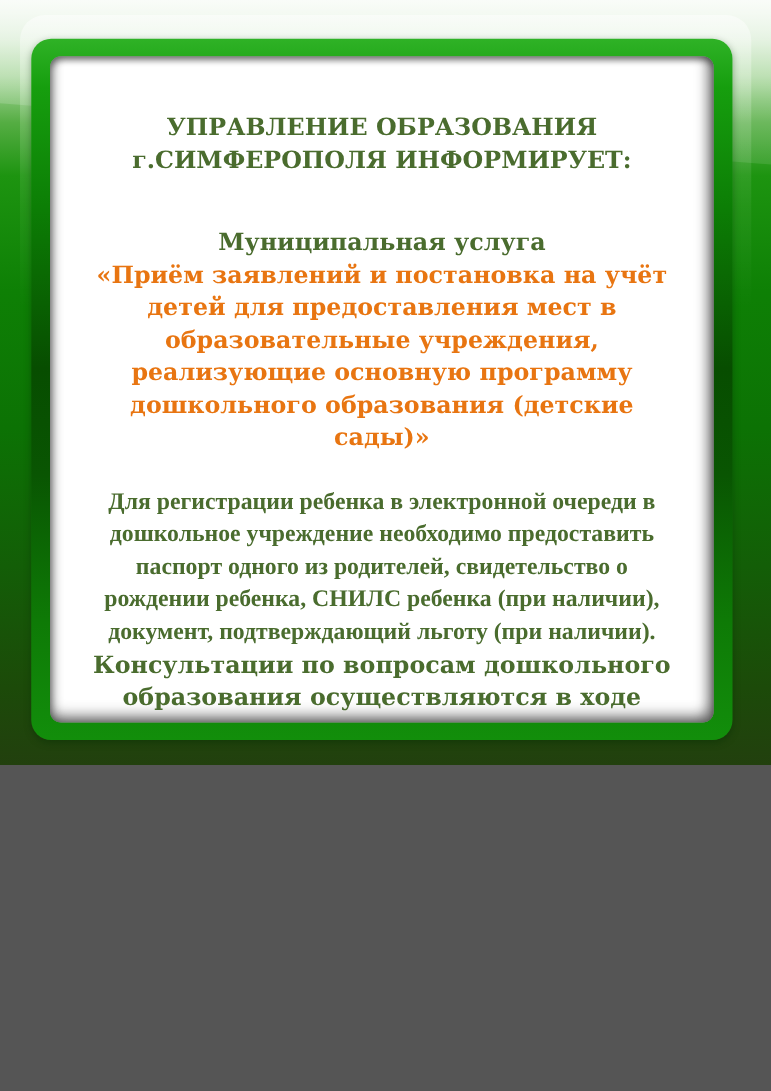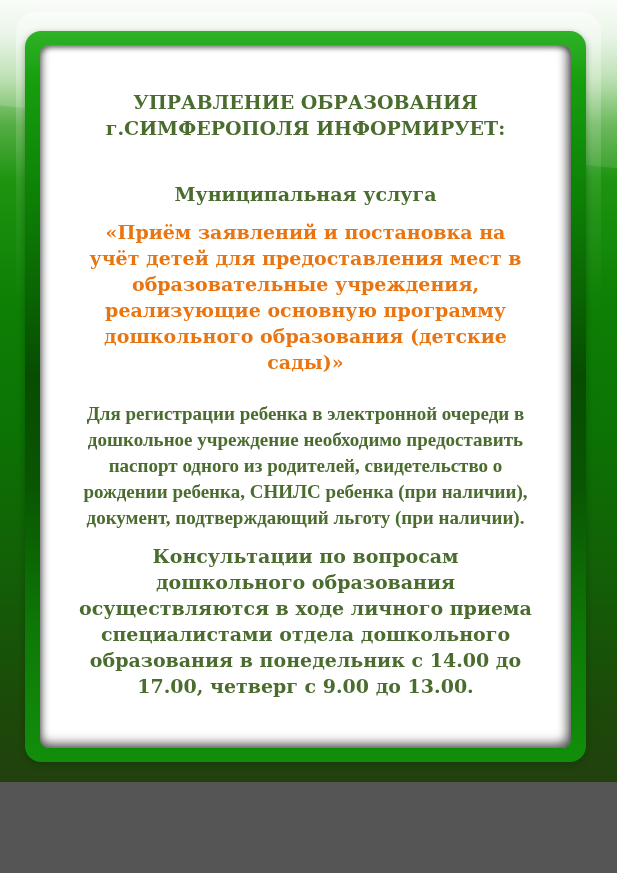--- a/index.html
+++ b/index.html
@@ -1,18 +1,18 @@
 <!DOCTYPE html>
 <html><head>
 <meta charset="utf-8">
 <style>
   html,body{margin:0;padding:0;background:#555;}
   .stage{
     position:relative;
-    width:617px;height:782px;
+    width:617px;height:612px;
     margin:0 auto;
     overflow:hidden;
     font-family:"DejaVu Serif","Liberation Serif",serif;
     
     background:linear-gradient(180deg,
       #f1f8ef 0%,
       #d7ecd2 5%,
       #a9d79d 10%,
       #55ad43 16%,
       #1d9410 23%,
@@ -71,21 +71,21 @@
     box-shadow:
       inset 0 3px 5px rgba(0,0,0,.40),
       inset -6px -2px 9px rgba(0,0,0,.38),
       inset 4px 0 7px rgba(0,0,0,.22),
       inset 0 -7px 10px rgba(0,0,0,.30);
     padding:44px 26px 0;
     text-align:center;
     overflow:hidden;
   }
   .card p{
-    margin:12px;
+    margin:0;
     font-weight:bold;
     font-size:19px;
     line-height:26px;
   }
   .green{color:#4a6c2e;}
   .orange{color:#e87511;}
   .doc-title{
     max-width:440px;
     margin:0 auto 40px !important;
   }

